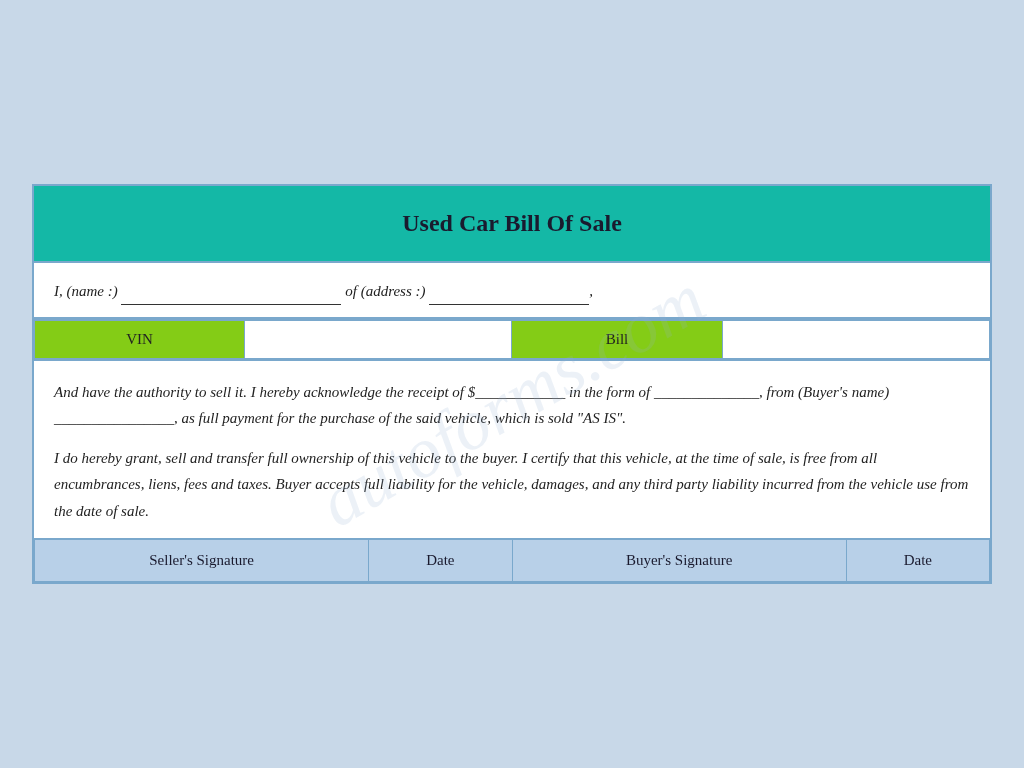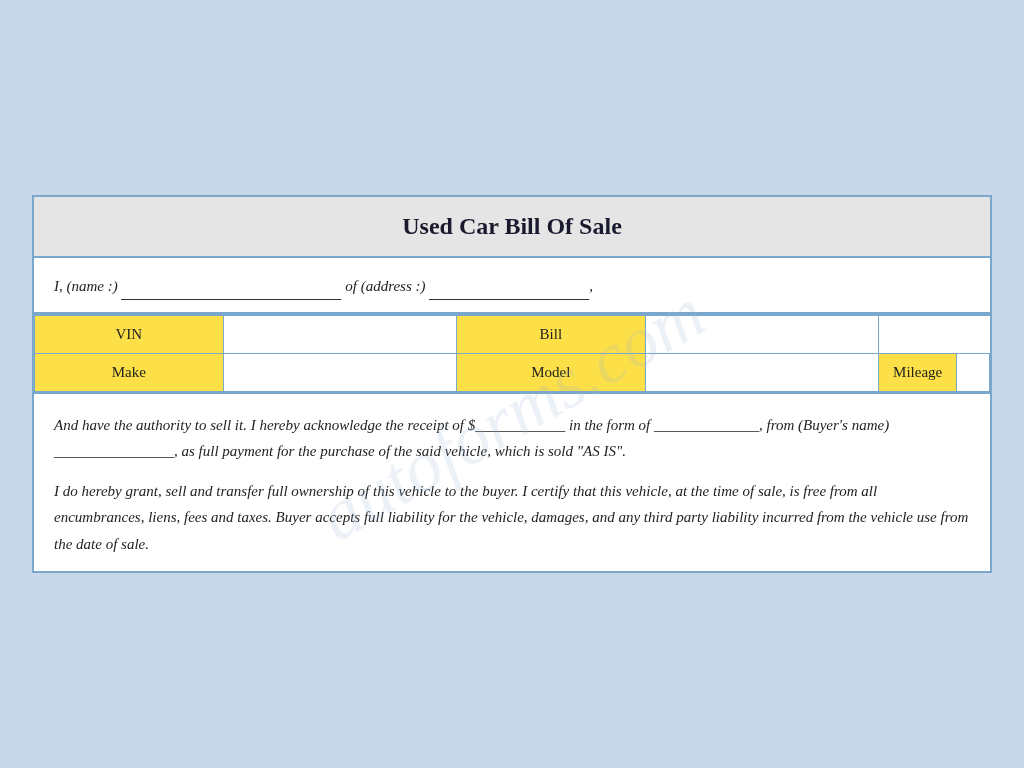--- a/index.html
+++ b/index.html
@@ -18,23 +18,23 @@
     }
 
     .document-wrapper {
       background: #ffffff;
       border: 2px solid #7aa8cc;
       width: 960px;
       max-width: 98vw;
     }
 
     .doc-header {
-      background: #e5e5e5;
+      background: #14b8a6;
       border-bottom: 2px solid #7aa8cc;
-      padding: 16px 20px;
+      padding: 24px 20px;
       text-align: center;
     }
 
     .doc-header h1 {
       font-size: 24px;
       font-weight: bold;
       color: #1a1a2e;
       font-family: Georgia, serif;
     }
 
@@ -75,21 +75,21 @@
 
     .vehicle-table td {
       border: 1px solid #7aa8cc;
       padding: 10px 14px;
       font-size: 15px;
       color: #222;
       font-family: Georgia, serif;
     }
 
     .cell-label {
-      background: #fde047;
+      background: #84cc16;
       text-align: center;
       font-style: normal;
       font-weight: normal;
       color: #1a1a2e;
     }
 
     .cell-value {
       background: #ffffff;
     }
 
@@ -169,38 +169,40 @@
     </div>
 
     <table class="vehicle-table">
       <tbody>
           <tr>
         <td class="cell-label" style="width:22%;">VIN</td>
         <td class="cell-value" style="width:28%;">&nbsp;</td>
         <td class="cell-label" style="width:22%;">Bill</td>
         <td class="cell-value" style="width:28%;">&nbsp;</td>
       </tr>
-      <tr>
-        <td class="cell-label" style="width:14%;">Make</td>
-        <td class="cell-value" style="width:18%;">&nbsp;</td>
-        <td class="cell-label" style="width:14%;">Model</td>
-        <td class="cell-value" style="width:18%;">&nbsp;</td>
-        <td class="cell-label" style="width:18%;">Mileage</td>
-        <td class="cell-value" style="width:18%;">&nbsp;</td>
-      </tr>
     </tbody>
       </table>
 
     <div class="body-section">
       <p>
         <em><span>And have the authority to sell it. I hereby acknowledge the receipt of $____________ in the form of ______________, from (Buyer's name) ________________, as full payment for the purchase of the said vehicle, which is sold "AS IS".</span></em>
       </p>
       <p>
         <em><span>I do hereby grant, sell and transfer full ownership of this vehicle to the buyer. I certify that this vehicle, at the time of sale, is free from all encumbrances, liens, fees and taxes. Buyer accepts full liability for the vehicle, damages, and any third party liability incurred from the vehicle use from the date of sale.</span></em>
       </p>
     </div>
 
     <div class="watermark">autoforms.com</div>
 
   </div>
 
+  <table class="signature-table">
+    <tbody>
+        <tr>
+      <td style="width:35%;">Seller's Signature</td>
+      <td style="width:15%;">Date</td>
+      <td style="width:35%;">Buyer's Signature</td>
+      <td style="width:15%;">Date</td>
+    </tr>
+  </tbody>
+    </table>
 
 </div>
 
 </body></html>

